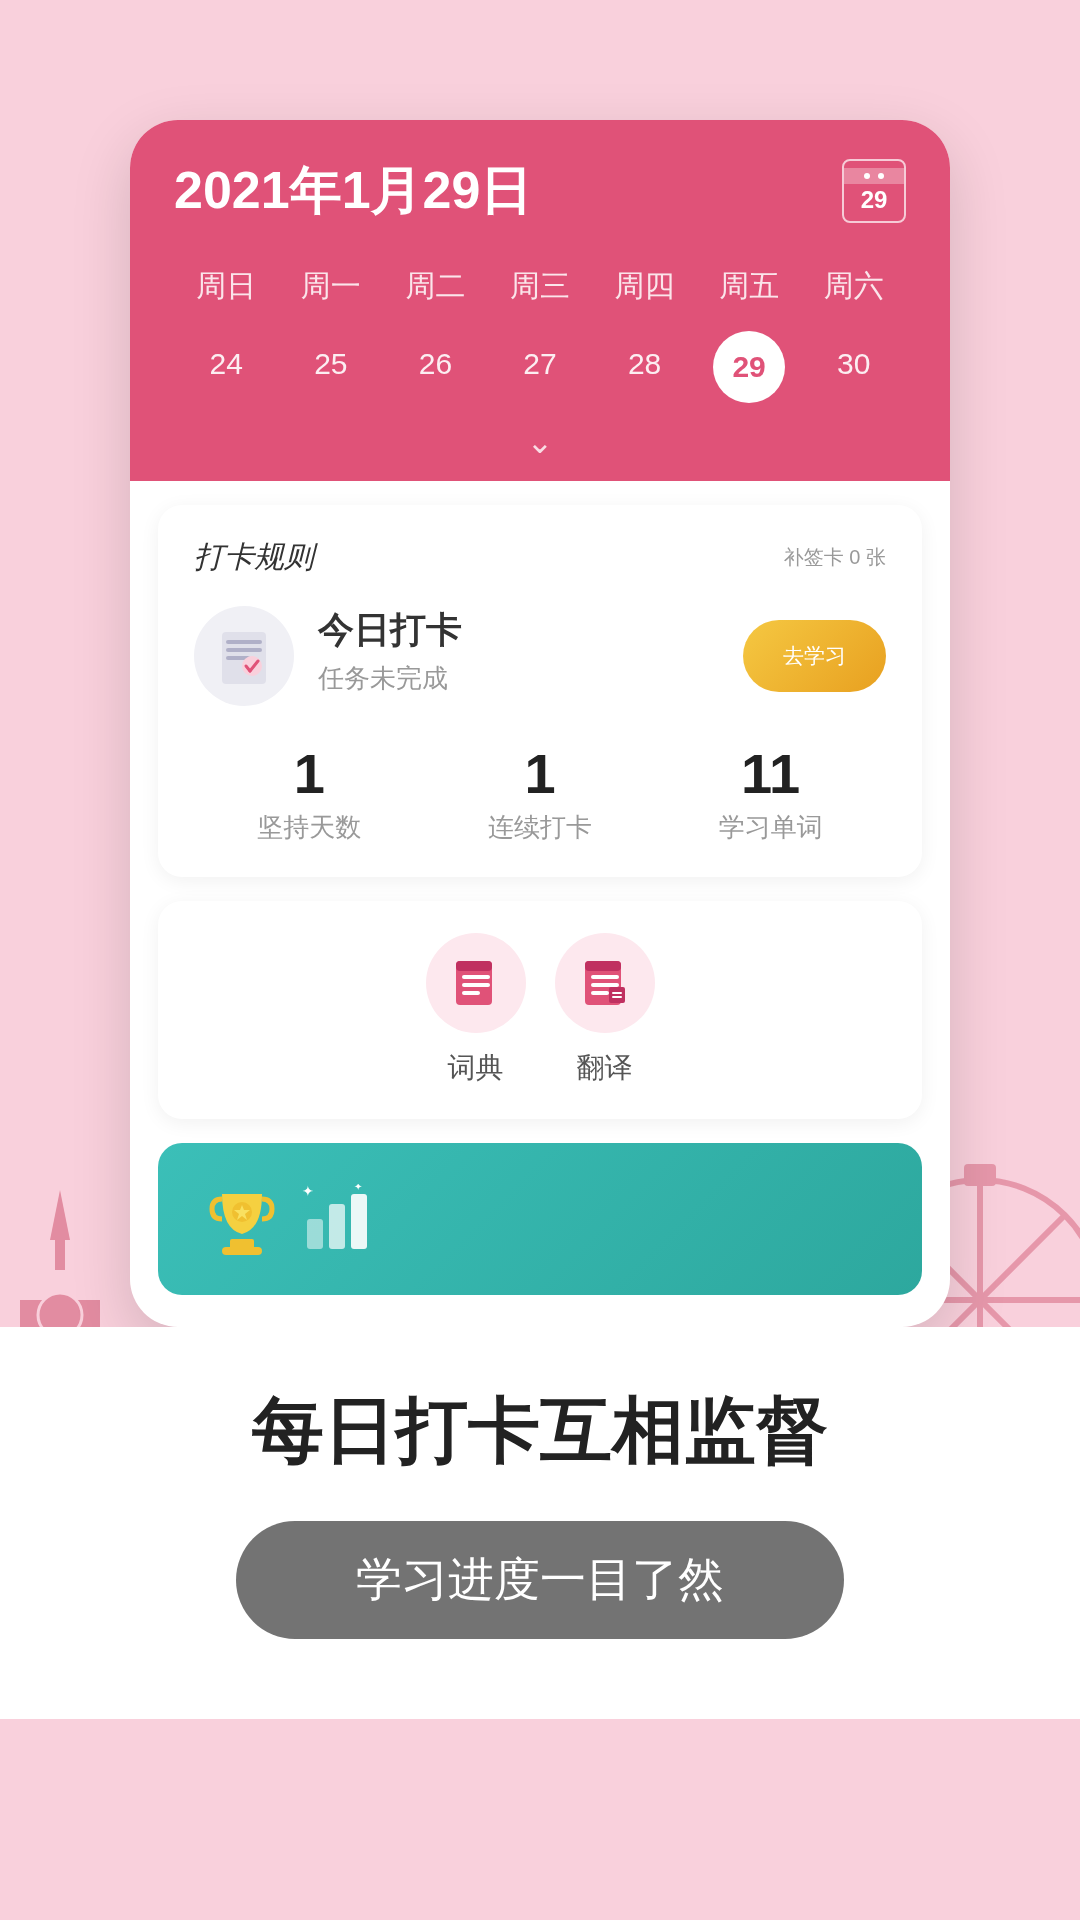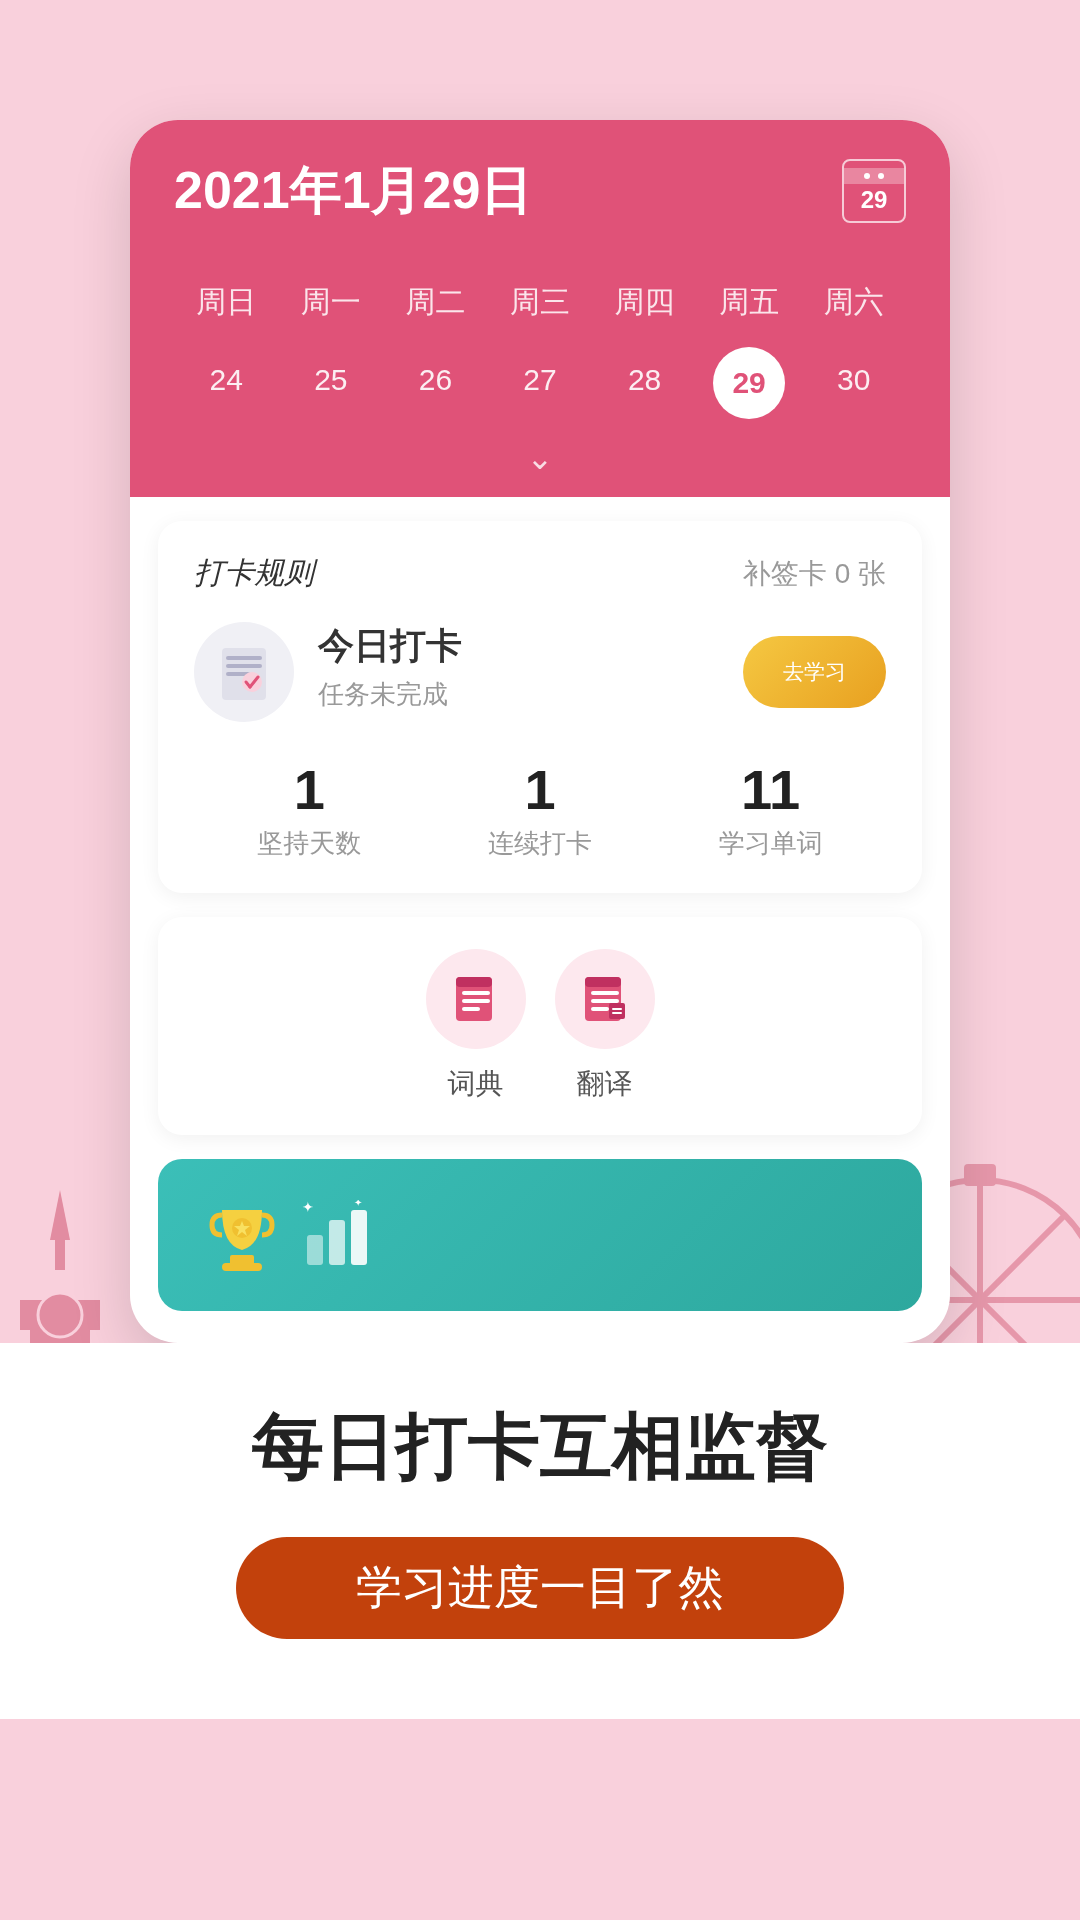--- a/index.html
+++ b/index.html
@@ -36,21 +36,21 @@
     .calendar-header {
       background: #e05278;
       padding: 36px 44px 0;
       color: white;
     }
 
     .calendar-top-row {
       display: flex;
       justify-content: space-between;
       align-items: center;
-      margin-bottom: 48px;
+      margin-bottom: 32px;
     }
 
     .calendar-date-title {
       font-size: 52px;
       font-weight: 600;
       color: white;
     }
 
     .calendar-icon {
       width: 64px;
@@ -147,21 +147,21 @@
     }
 
     .checkin-rules {
       font-size: 30px;
       color: #333;
       font-weight: 500;
       font-style: italic;
     }
 
     .supplement-card {
-      font-size: 28px;
+      font-size: 20px;
       color: #999;
       text-align: center;
     }
 
     .checkin-task-row {
       display: flex;
       align-items: center;
       justify-content: space-between;
       margin-bottom: 40px;
     }
@@ -294,25 +294,25 @@
 
     .bottom-main-text {
       font-size: 72px;
       font-weight: 900;
       color: #222;
       margin-bottom: 48px;
       line-height: 1.2;
     }
 
     .bottom-cta-btn {
-      background: #c2410c;
+      background: #737373;
       color: white;
       border: none;
       border-radius: 60px;
-      padding: 20px 120px;
+      padding: 28px 120px;
       font-size: 46px;
       font-weight: 500;
       cursor: pointer;
       display: inline-block;
     }
 
     
     .bg-svg {
       position: absolute;
       bottom: 300px;

